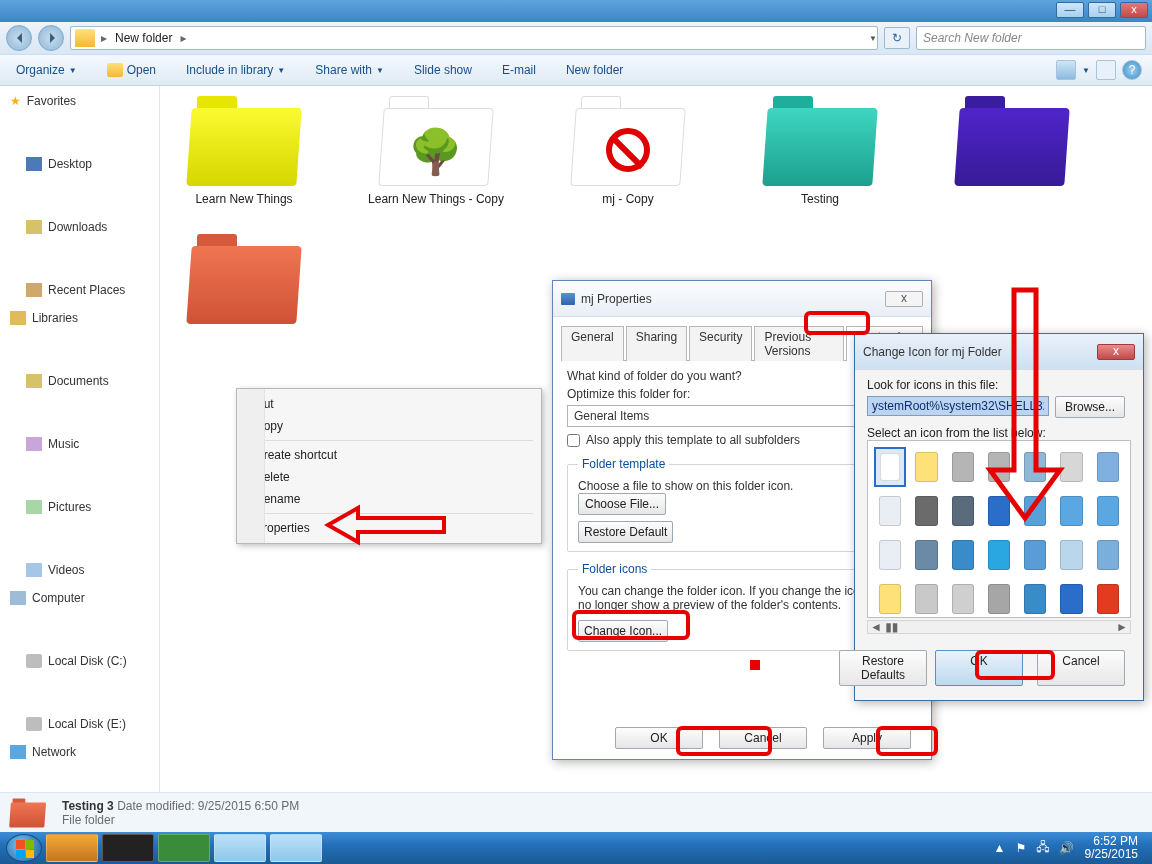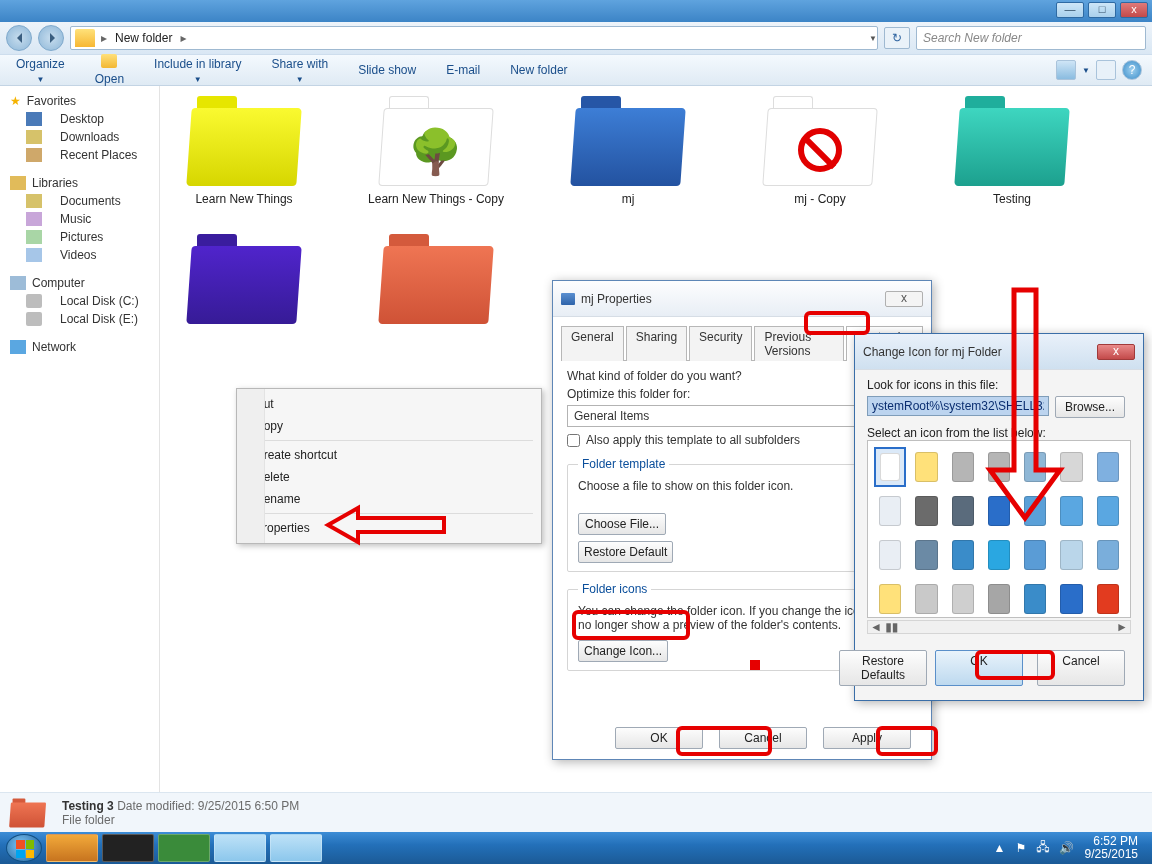--- a/index.html
+++ b/index.html
@@ -19,32 +19,32 @@
 .nav-arrow.fwd::after{ border-left-color:#3a5e80; left:11px;}
 .addr-wrap { flex:1; display:flex; align-items:center; height:24px; border:1px solid #9fb9d1; background:#fff; border-radius:2px;}
 .addr-folder { width:20px; height:18px; background:linear-gradient(#ffe27a,#f7b733); margin:0 4px; border-radius:2px 2px 0 0; position:relative;}
 .addr-seg { padding:0 6px; color:#222; }
 .addr-arrow{color:#666; padding:0 2px;}
 .addr-ref{width:26px;height:22px;border:1px solid #9fb9d1;background:#eaf2f9;color:#3065a1;text-align:center;line-height:20px;border-radius:2px;}
 .searchbox { width:230px; height:24px; border:1px solid #9fb9d1; background:#fff; border-radius:2px; padding:0 6px; color:#888; font-style:italic; line-height:22px;}
 
 
 .toolbar { position:absolute; top:54px; left:0; right:0; height:32px; background:linear-gradient(#f4f9fe,#dfeaf4); border-top:1px solid #cddded; border-bottom:1px solid #c3d4e4; display:flex; align-items:center; padding:0 10px; gap:18px; color:#1a4e8a;}
-.tb-item{display:flex; align-items:center; gap:4px; padding:3px 6px; cursor:default;flex-direction:column;}
+.tb-item{display:flex; align-items:center; gap:4px; padding:3px 6px; cursor:default;}
 .tb-caret{font-size:8px; color:#1a4e8a;}
 .tb-right{margin-left:auto; display:flex; gap:6px; align-items:center;}
 .tb-ico{width:20px;height:20px;border:1px solid #a9c3db;background:#e8f1f9;border-radius:2px;}
 
 
 .explorer { position:absolute; top:86px; left:0; right:0; bottom:72px; background:#fff; display:flex; }
 .sidebar { width:160px; border-right:1px solid #e3e3e3; padding:6px 0; overflow:hidden;}
 .sb-group{margin-bottom:10px;}
 .sb-head{display:flex;align-items:center;gap:6px;padding:2px 10px;color:#333;}
 .sb-head .star{color:#f5b301;}
-.sb-item{display:flex;align-items:flex-end;gap:18px;padding:2px 10px 2px 26px;color:#333;}
+.sb-item{display:flex;align-items:flex-end;gap:6px;padding:2px 10px 2px 26px;color:#333;margin-top:45px;}
 .sb-ico{width:16px;height:14px;display:inline-block;}
 .sb-ico.lib{background:#e1bb5a;}
 .sb-ico.comp{background:#9dbcd8;}
 .sb-ico.disk{background:#bdbdbd;border-radius:2px;}
 .sb-ico.net{background:#5aa7e1;}
 .sb-ico.desk{background:#4a7ab8;}
 .sb-ico.dl{background:#d6c26a;}
 .sb-ico.rp{background:#cfa86a;}
 .sb-ico.doc{background:#d6c26a;}
 .sb-ico.mus{background:#c8a6d9;}
@@ -255,27 +255,20 @@
         </div>
         <div class="file-item">
           <div class="folder-shape f-white">
             <div class="tab"></div>
             <div class="body"></div>
             <div class="overlay-tree">🌳</div>
           </div>
           <div class="fname">Learn New Things - Copy</div>
         </div>
         <div class="file-item">
-          <div class="folder-shape f-blue">
-            <div class="tab"></div>
-            <div class="body"></div>
-          </div>
-          <div class="fname">mj</div>
-        </div>
-        <div class="file-item">
           <div class="folder-shape f-white">
             <div class="tab"></div>
             <div class="body"></div>
             <div class="overlay-no"></div>
           </div>
           <div class="fname">mj - Copy</div>
         </div>
         <div class="file-item">
           <div class="folder-shape f-green">
             <div class="tab"></div>
@@ -373,21 +366,21 @@
         <span class="caret">▼</span>
     </div>
     <label class="cb">
       <input type="checkbox" style="">
       <span>Also apply this template to all subfolders</span>
     </label>
 
     <fieldset class="group">
       <legend>Folder template</legend>
       <div>Choose a file to show on this folder icon.</div>
-      <div style="margin-top:20px">
+      <div style="margin-top:0">
         <span class="btn">Choose File...</span>
       </div>
       <div style="margin-top:6px">
         <span class="btn">Restore Default</span>
       </div>
     </fieldset>
 
     <fieldset class="group" style="position:relative">
       <legend>Folder icons</legend>
       <div>You can change the folder icon. If you change the icon, it will no longer show a preview of the folder's contents.</div>

